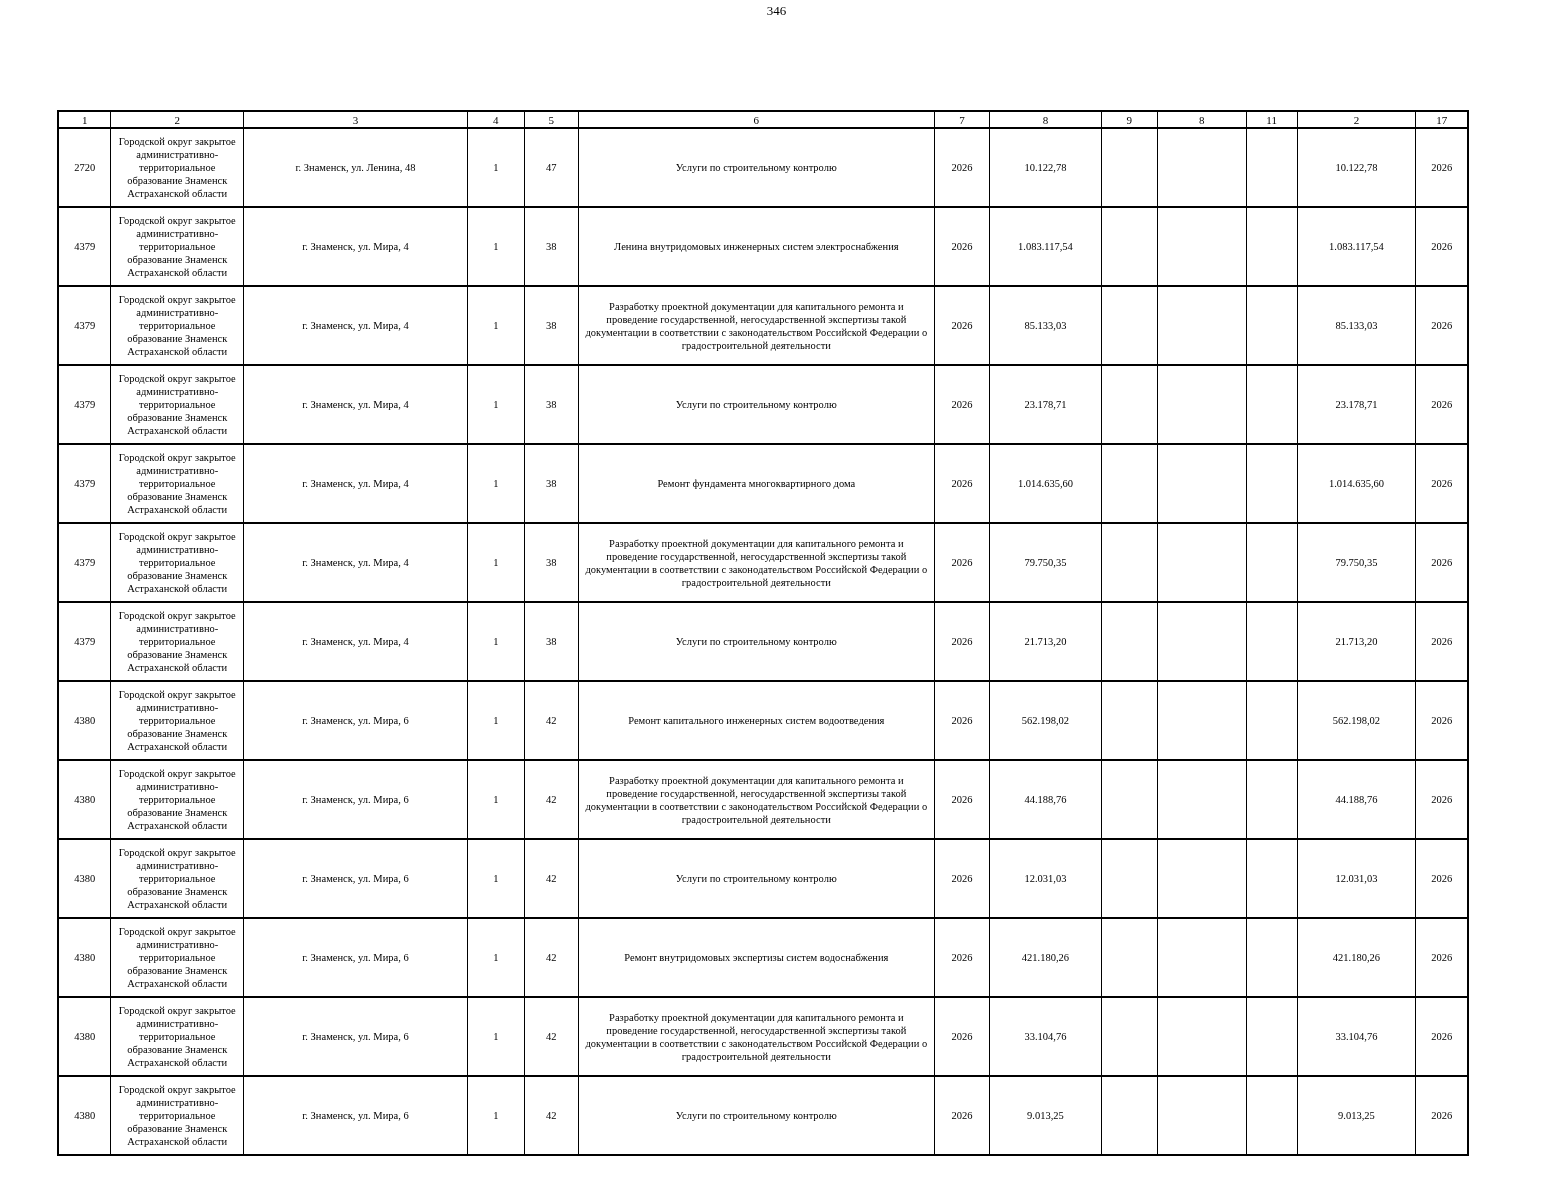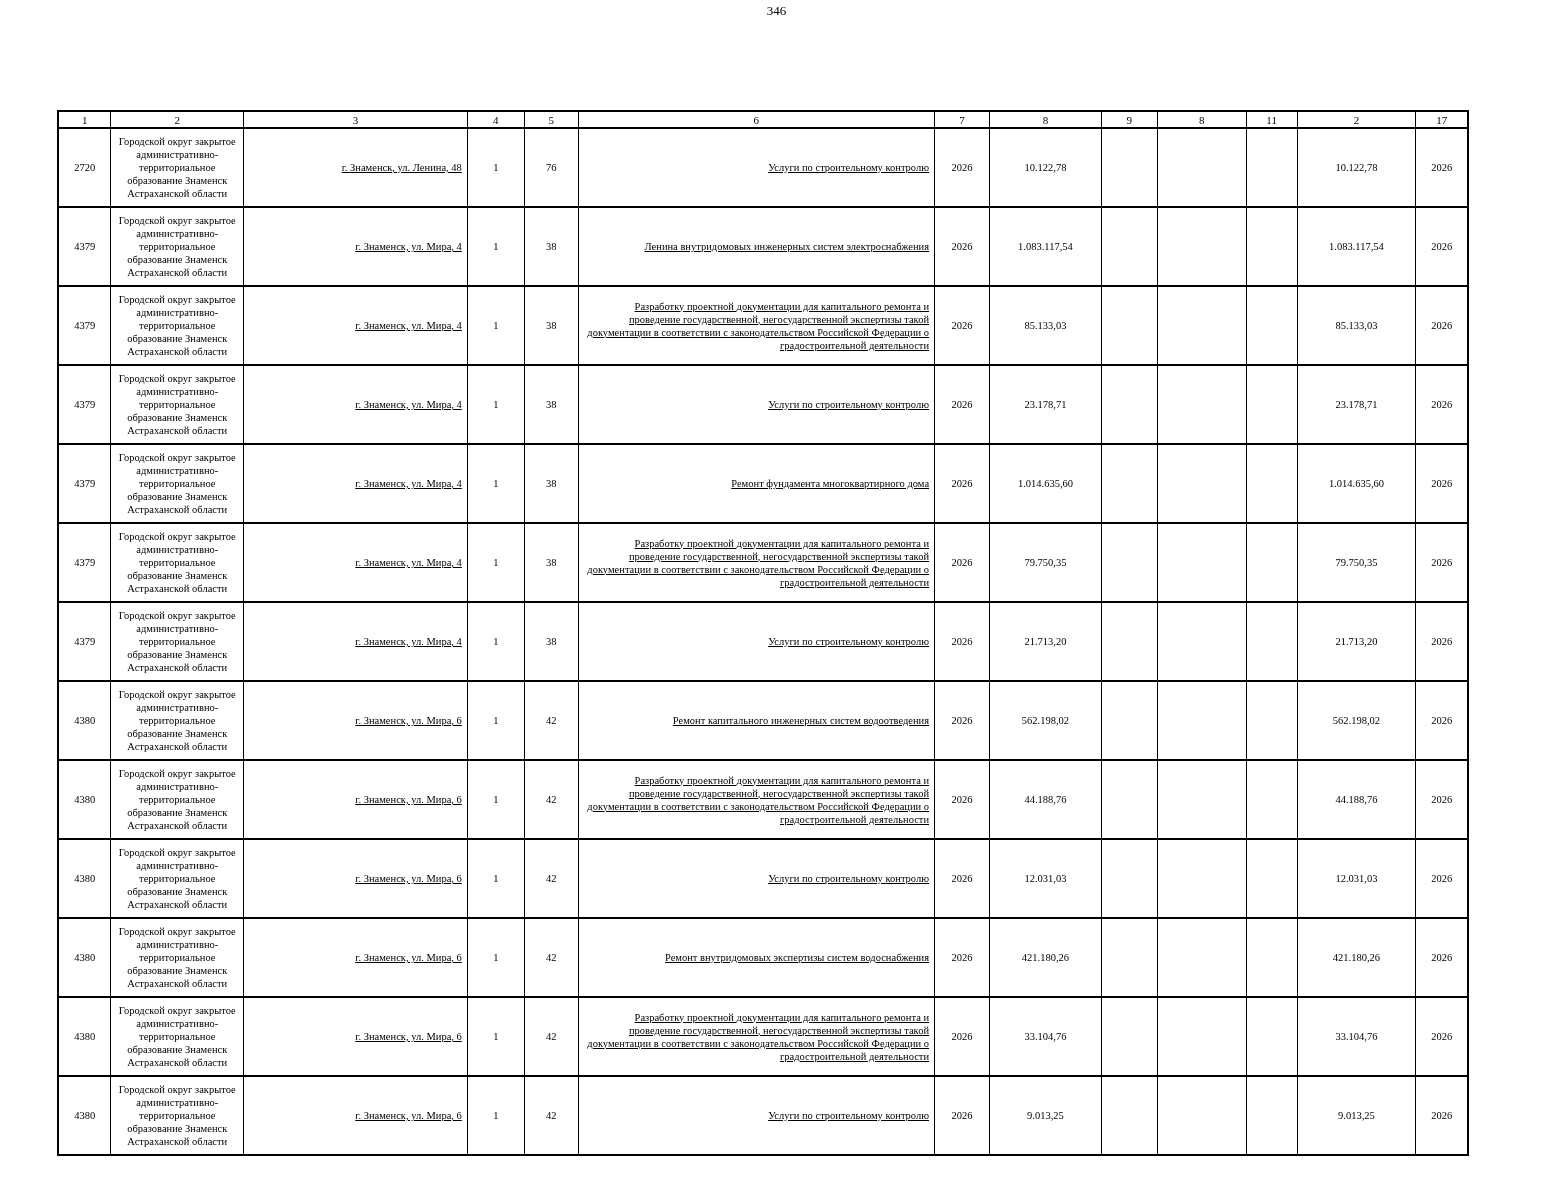--- a/index.html
+++ b/index.html
@@ -54,21 +54,21 @@
     border-bottom: 2px solid #000;
     font-size: 10.5px;
     line-height: 13px;
     height: 73px;
     vertical-align: middle;
     padding: 2px 5px;
     overflow: hidden;
     word-wrap: break-word;
   }
   td.al-center { text-align: center; }
-  td.al-left { text-align: right; text-decoration: underline; }
+  td.al-left { text-align: center; }
 </style>
 </head>
 <body>
 
 <div class="page">
   <div class="page-number">346</div>
 
   <table class="main-table">
     <colgroup>
       <col style="width:3.75%">
@@ -101,21 +101,21 @@
           <th>2</th>
           <th>17</th>
         </tr>
     </thead>
     <tbody>
         <tr>
           <td class="al-center">2720</td>
           <td class="al-center">Городской округ закрытое административно-территориальное образование Знаменск Астраханской области</td>
           <td class="al-left">г. Знаменск, ул. Ленина, 48</td>
           <td class="al-center">1</td>
-          <td class="al-center">76</td>
+          <td class="al-center">47</td>
           <td class="al-left">Услуги по строительному контролю</td>
           <td class="al-center">2026</td>
           <td class="al-center">10.122,78</td>
           <td class="al-center"></td>
           <td class="al-center"></td>
           <td class="al-center"></td>
           <td class="al-center">10.122,78</td>
           <td class="al-center">2026</td>
         </tr>
         <tr>

